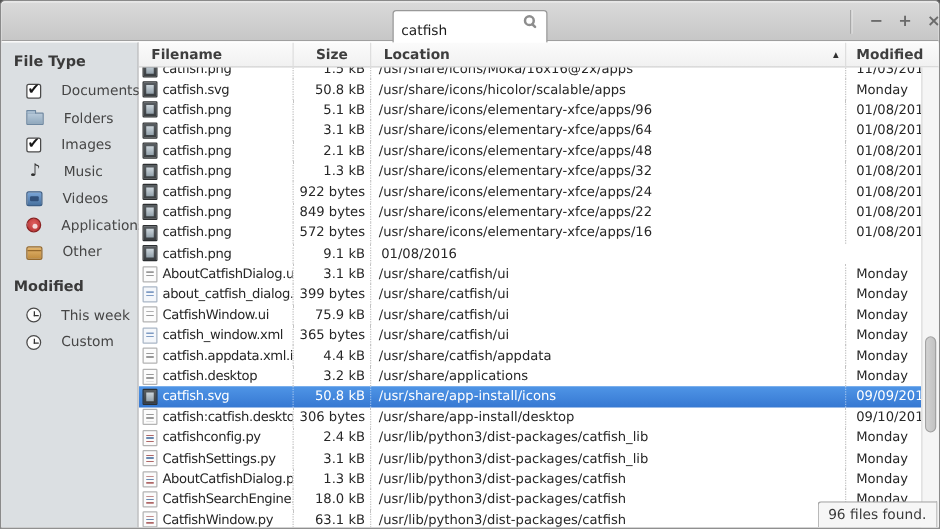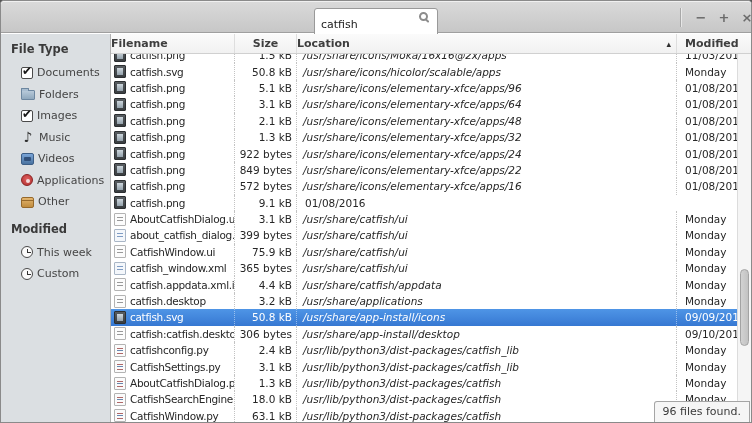--- a/index.html
+++ b/index.html
@@ -31,21 +31,21 @@
   .win-ctl { position:absolute; top:6px; width:20px; height:20px; display:flex; align-items:center;
              justify-content:center; font-size:13px; color:#6b6b6b; font-weight:bold; cursor:default; }
 
   
   .app-body { position:absolute; top:33px; left:0; right:0; bottom:0; display:flex; }
 
   
   .sidebar { width:110px; background:#dbdfe2; border-right:1px solid #b2b2b2; padding-top:5px;
              flex:none; }
   .side-h { font-size:11.5px; font-weight:bold; color:#3a3a3a; padding:3px 0 6px 10px; }
-  .side-item { height:21.5px; display:flex; align-items:center; padding-left:20px; gap:4px;
+  .side-item { height:21.5px; display:flex; align-items:center; padding-left:20px; gap:16px;
                font-size:11px; color:#454545; cursor:default; }
   .sicon { flex:none; position:relative; display:inline-block; }
   .sicon.checkbox-checked { width:12px; height:12px; border:1px solid #4a4a4a; border-radius:2px; background:#fff; }
   .sicon.checkbox-checked::after { content:"✔"; position:absolute; left:0px; top:-4px;
                font-size:12px; font-weight:bold; color:#161616; }
   .sicon.folder { width:14px; height:10px; margin-top:2px; border:1px solid #6d87a0; border-radius:1px;
                background:linear-gradient(#b7c9d9,#8fa8bd); }
   .sicon.folder::before { content:''; position:absolute; top:-3px; left:-1px; width:6px; height:2px;
                background:#a9bed1; border:1px solid #6d87a0; border-bottom:none; border-radius:1px 1px 0 0; }
   .sicon.music-note { width:14px; text-align:center; font-size:14px; line-height:12px; color:#2f2f2f; }
@@ -65,35 +65,35 @@
                background:#141414; border-radius:50%; }
   .sicon.clock { width:12px; height:12px; border:1px solid #4a4a4a; border-radius:50%; background:#fbfbfb; }
   .sicon.clock::before { content:''; position:absolute; left:5px; top:2px; width:1px; height:4px; background:#333; }
   .sicon.clock::after { content:''; position:absolute; left:5px; top:5px; width:4px; height:1px; background:#333; }
 
   
   .results { position:relative; flex:1; background:#fff; overflow:hidden; }
   .thead { position:absolute; left:0; top:0; right:0; height:20px; display:flex;
            background:linear-gradient(#fbfbfb,#f1f1f1); border-bottom:1px solid #d0d0d0; }
   .th { font-size:11px; font-weight:600; color:#3e3e3e; display:flex; align-items:center;
-        border-right:1px solid #dedede; cursor:default; }
+        border-right:1px solid #dedede; padding-left:10px; cursor:default; }
   .th.t-name { width:124px; }
   .th.t-size { width:62px; justify-content:center; padding-left:0; }
   .th.t-loc  { width:380px; justify-content:space-between; padding-right:5px; }
   .th.t-mod  { flex:1; border-right:none; padding-left:8px; }
   .sort-ind { font-size:9px; color:#2f2f2f; }
 
   .rows-clip { position:absolute; left:0; top:20px; right:14px; bottom:0; overflow:hidden; }
   .rows { margin-top:-7px; }
   .row { display:flex; height:16.4px; align-items:center; font-size:10.5px; color:#262626;
          white-space:nowrap; cursor:default; }
   .cell { height:100%; display:flex; align-items:center; overflow:hidden; }
   .c-name { width:124px; padding-left:3px; border-right:1px dotted #c3c3c3; letter-spacing:-0.3px;align-items:center; }
   .c-size { width:62px; justify-content:flex-end; padding-right:4px; border-right:1px dotted #c3c3c3; }
-  .c-loc  { width:380px; padding-left:6px; border-right:1px dotted #c3c3c3;font-style:italic; }
+  .c-loc  { width:380px; padding-left:6px; border-right:1px dotted #c3c3c3; }
   .c-mod  { flex:1; padding-left:8px; }
   .row.selected { background:linear-gradient(#4f95e6,#3678d2); color:#fff; }
   .row.selected .cell { border-right-color:rgba(255,255,255,.45); }
 
   .ficon { flex:none; width:12px; height:13px; margin-right:4px; position:relative; border-radius:1px; }
   .ficon.image { background:linear-gradient(#585d61,#393d40); border:1px solid #2c2f31; }
   .ficon.image::after { content:''; position:absolute; left:2px; right:2px; top:2px; bottom:2px;
         background:linear-gradient(#cdd6dc,#93a1ab); }
   .ficon.text { background:#fcfcfc; border:1px solid #b3b3b3; }
   .ficon.text::after { content:''; position:absolute; left:2px; right:2px; top:3px; bottom:2px;

